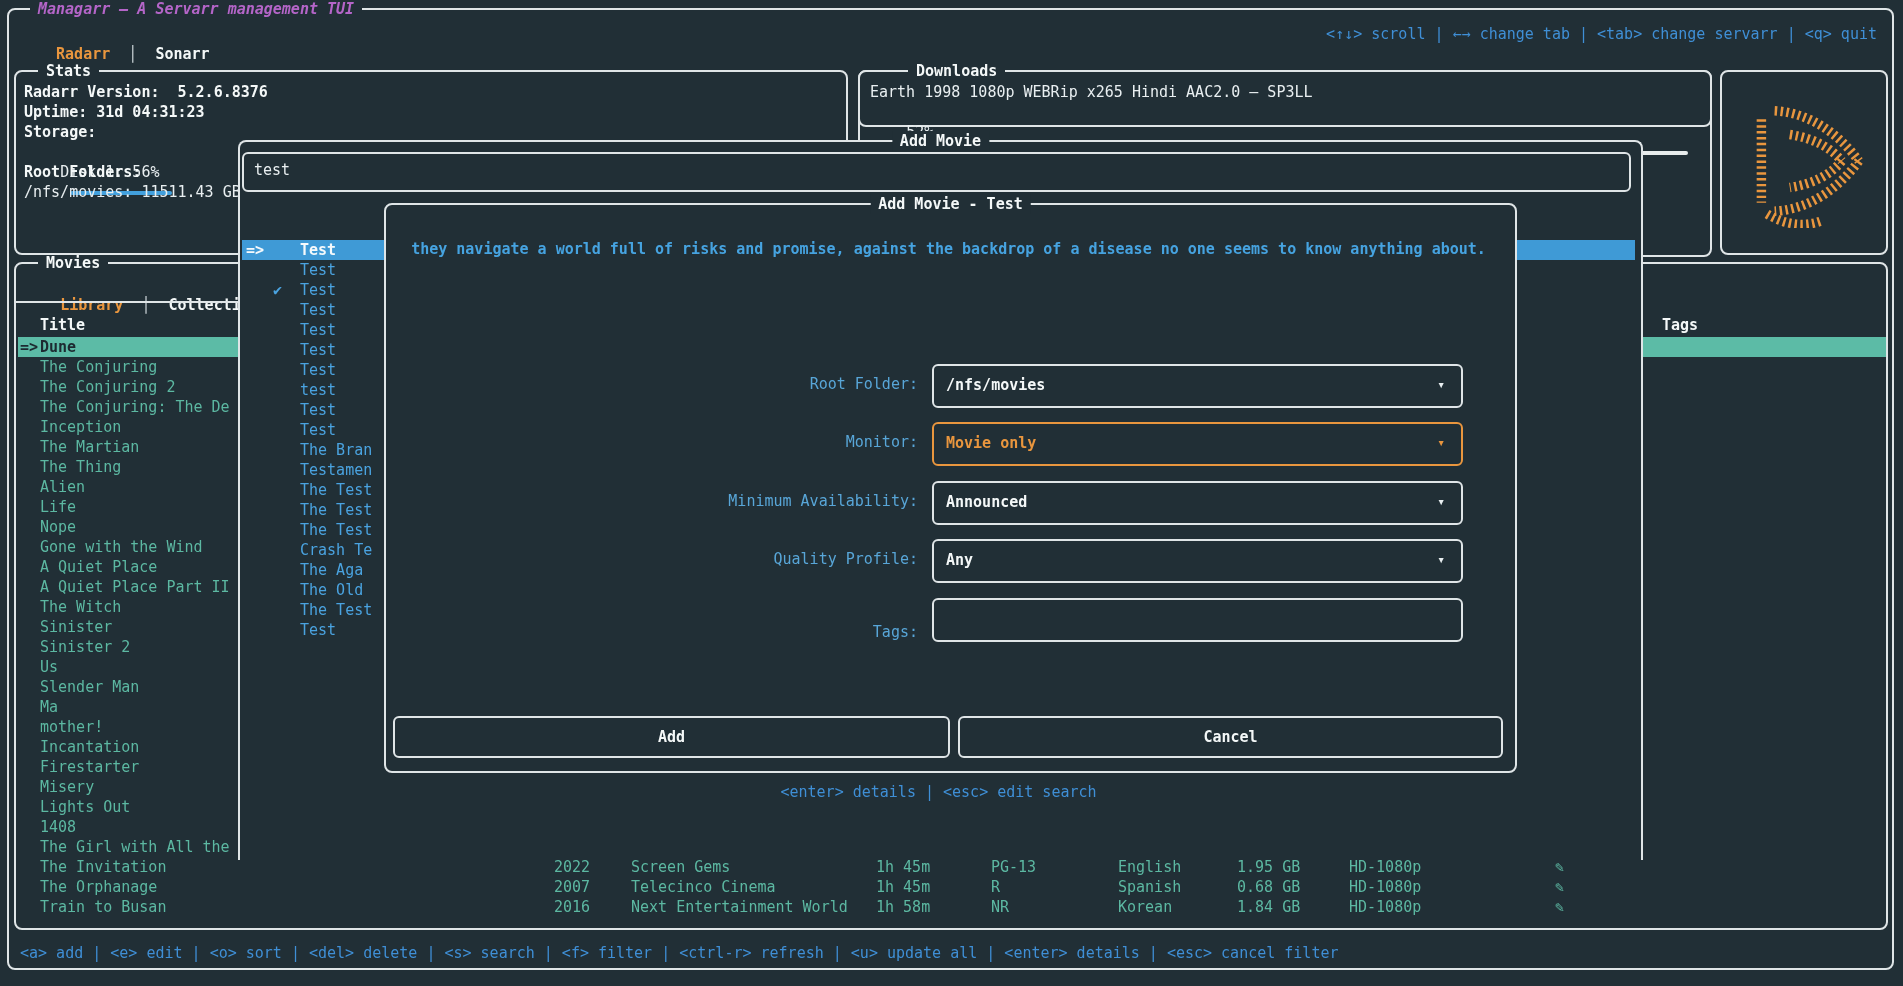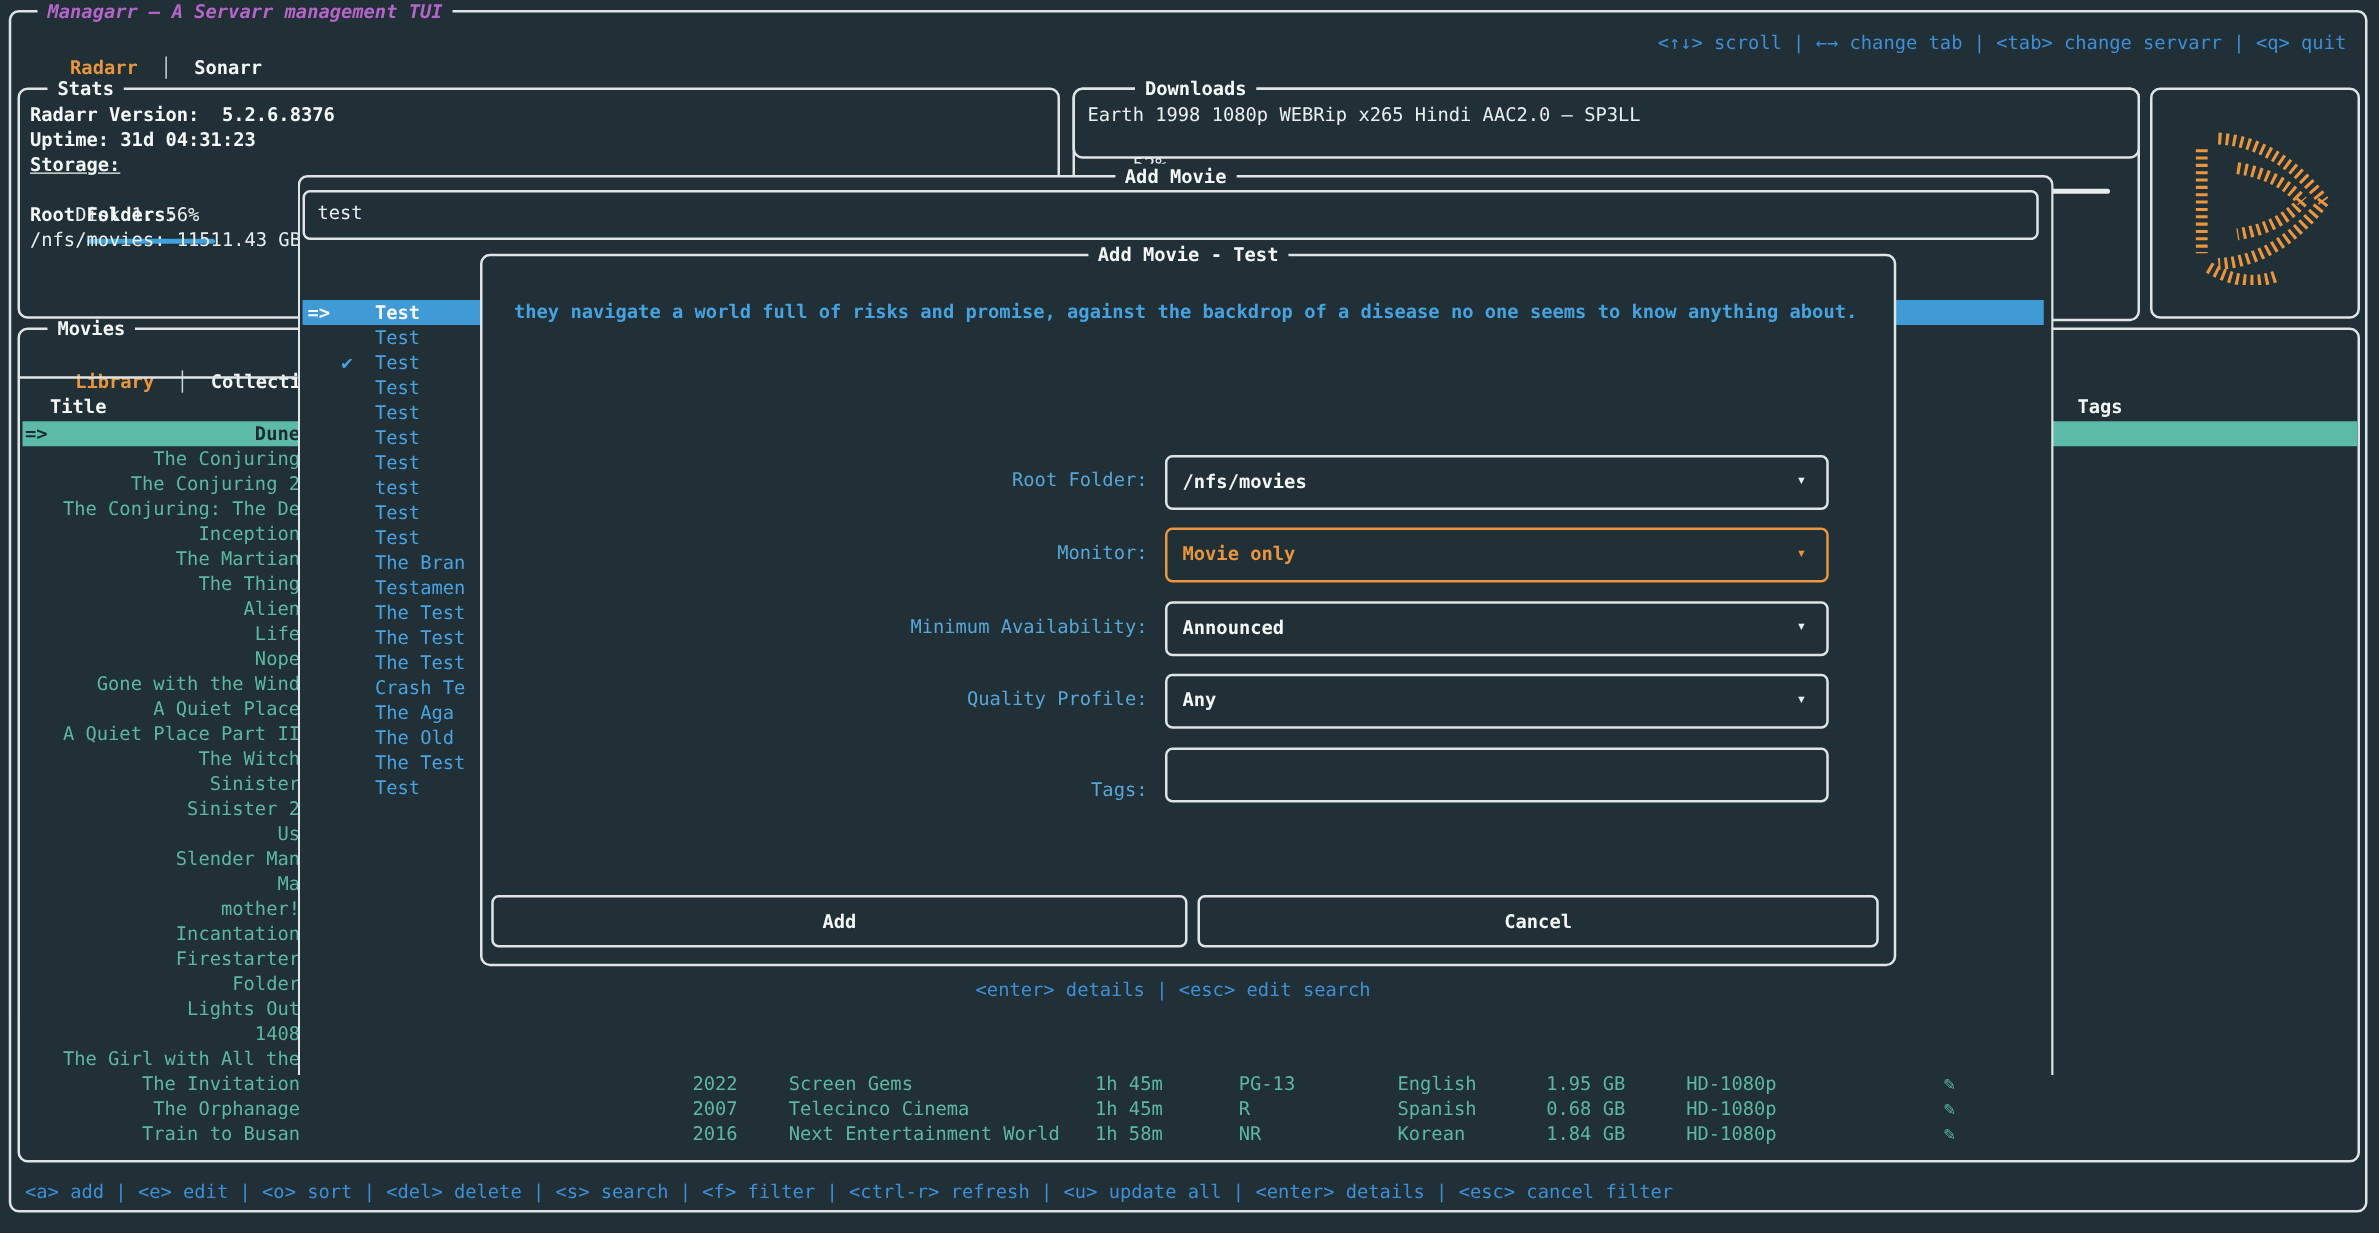--- a/index.html
+++ b/index.html
@@ -17,21 +17,21 @@
   .orange{color:#e9963e;text-align:center;}
   .hintblue{color:#3f8fd6;}
   .teal{color:#5cb8a2;}
   .white{color:#f4f8f8;}
   .dim{color:#c9d2d6;}
   .panel{position:absolute;border:2px solid #dfe5e7;border-radius:8px;background:#212f36;}
   .ptitle{position:absolute;top:-11px;background:#212f36;padding:0 8px;font-weight:700;color:#f4f8f8;white-space:pre;}
   .ptitle.center{left:50%;transform:translateX(-50%);}
   .row{position:absolute;left:2px;height:20px;white-space:pre;}
   .lib-row{width:1868px;}
-  .lib-row .tclip{display:inline-block;width:200px;overflow:hidden;white-space:pre;vertical-align:top;text-align:right;}
+  .lib-row .tclip{display:inline-block;width:200px;overflow:hidden;white-space:pre;vertical-align:top;}
   .lib-row.sel{background:#5cbba6;color:#1d2a31;font-weight:700;}
   .lib-row .marker{position:absolute;left:2px;top:0;}
   .lib-row .title{position:absolute;left:22px;top:0;}
   .cell{position:absolute;top:0;white-space:pre;}
   .res-row{width:1393px;}
   .res-row .rclip{display:inline-block;width:80px;overflow:hidden;white-space:pre;vertical-align:top;}
   .res-row.sel{background:#3f9ad6;color:#f6fafc;font-weight:700;}
   .res-row .marker{position:absolute;left:4px;top:0;}
   .res-row .check{position:absolute;left:31px;top:0;color:#4aa3e0;}
   .res-row .rtitle{position:absolute;left:58px;top:0;color:#4aa3e0;}
@@ -87,37 +87,37 @@
       <div class="row lib-row teal" style="top: 313px;"><span class="title"><span class="tclip">A Quiet Place Part II</span></span></div>
       <div class="row lib-row teal" style="top: 333px;"><span class="title"><span class="tclip">The Witch</span></span></div>
       <div class="row lib-row teal" style="top: 353px;"><span class="title"><span class="tclip">Sinister</span></span></div>
       <div class="row lib-row teal" style="top: 373px;"><span class="title"><span class="tclip">Sinister 2</span></span></div>
       <div class="row lib-row teal" style="top: 393px;"><span class="title"><span class="tclip">Us</span></span></div>
       <div class="row lib-row teal" style="top: 413px;"><span class="title"><span class="tclip">Slender Man</span></span></div>
       <div class="row lib-row teal" style="top: 433px;"><span class="title"><span class="tclip">Ma</span></span></div>
       <div class="row lib-row teal" style="top: 453px;"><span class="title"><span class="tclip">mother!</span></span></div>
       <div class="row lib-row teal" style="top: 473px;"><span class="title"><span class="tclip">Incantation</span></span></div>
       <div class="row lib-row teal" style="top: 493px;"><span class="title"><span class="tclip">Firestarter</span></span></div>
-      <div class="row lib-row teal" style="top: 513px;"><span class="title"><span class="tclip">Folder</span></span></div>
+      <div class="row lib-row teal" style="top: 513px;"><span class="title"><span class="tclip">Misery</span></span></div>
       <div class="row lib-row teal" style="top: 533px;"><span class="title"><span class="tclip">Lights Out</span></span></div>
       <div class="row lib-row teal" style="top: 553px;"><span class="title"><span class="tclip">1408</span></span></div>
       <div class="row lib-row teal" style="top: 573px;"><span class="title"><span class="tclip">The Girl with All the</span></span></div>
       <div class="row lib-row teal" style="top: 593px;"><span class="title"><span class="tclip">The Invitation</span></span><span class="cell" style="left: 536px;">2022</span><span class="cell" style="left: 613px;">Screen Gems</span><span class="cell" style="left: 858px;">1h 45m</span><span class="cell" style="left: 973px;">PG-13</span><span class="cell" style="left: 1100px;">English</span><span class="cell" style="left: 1219px;">1.95 GB</span><span class="cell" style="left: 1331px;">HD-1080p</span><span class="cell" style="left: 1537px;">✎</span></div>
       <div class="row lib-row teal" style="top: 613px;"><span class="title"><span class="tclip">The Orphanage</span></span><span class="cell" style="left: 536px;">2007</span><span class="cell" style="left: 613px;">Telecinco Cinema</span><span class="cell" style="left: 858px;">1h 45m</span><span class="cell" style="left: 973px;">R</span><span class="cell" style="left: 1100px;">Spanish</span><span class="cell" style="left: 1219px;">0.68 GB</span><span class="cell" style="left: 1331px;">HD-1080p</span><span class="cell" style="left: 1537px;">✎</span></div>
       <div class="row lib-row teal" style="top: 633px;"><span class="title"><span class="tclip">Train to Busan</span></span><span class="cell" style="left: 536px;">2016</span><span class="cell" style="left: 613px;">Next Entertainment World</span><span class="cell" style="left: 858px;">1h 58m</span><span class="cell" style="left: 973px;">NR</span><span class="cell" style="left: 1100px;">Korean</span><span class="cell" style="left: 1219px;">1.84 GB</span><span class="cell" style="left: 1331px;">HD-1080p</span><span class="cell" style="left: 1537px;">✎</span></div>
     </div>
 </div>
 
 <div class="panel" style="left:858px;top:70px;width:850px;height:183px;z-index:2;"></div>
 
 <div class="panel" style="left:14px;top:70px;width:830px;height:181px;z-index:3;">
   <div class="ptitle" style="left:22px;">Stats</div>
   <div class="abs pre white b" style="left:8px;top:10px;">Radarr Version:  5.2.6.8376</div>
   <div class="abs pre white b" style="left:8px;top:30px;">Uptime: 31d 04:31:23</div>
-  <div class="abs pre white b" style="left:8px;top:50px;text-decoration:underline;">Storage:</div>
+  <div class="abs pre white b" style="left:8px;top:50px;">Storage:</div>
   <div class="abs pre" style="left:8px;top:70px;">
     <span>Disk 1: 56%</span>
     <span class="gaugebar" style="width:102px;margin-left:10px;"></span>
   </div>
   <div class="abs pre white b" style="left:8px;top:90px;">Root Folders:</div>
   <div class="abs pre" style="left:8px;top:110px;">/nfs/movies: 11511.43 GB</div>
 </div>
 
 <div class="panel" style="left:858px;top:70px;width:850px;height:53px;z-index:3;">
   <div class="ptitle" style="left:48px;">Downloads</div>

